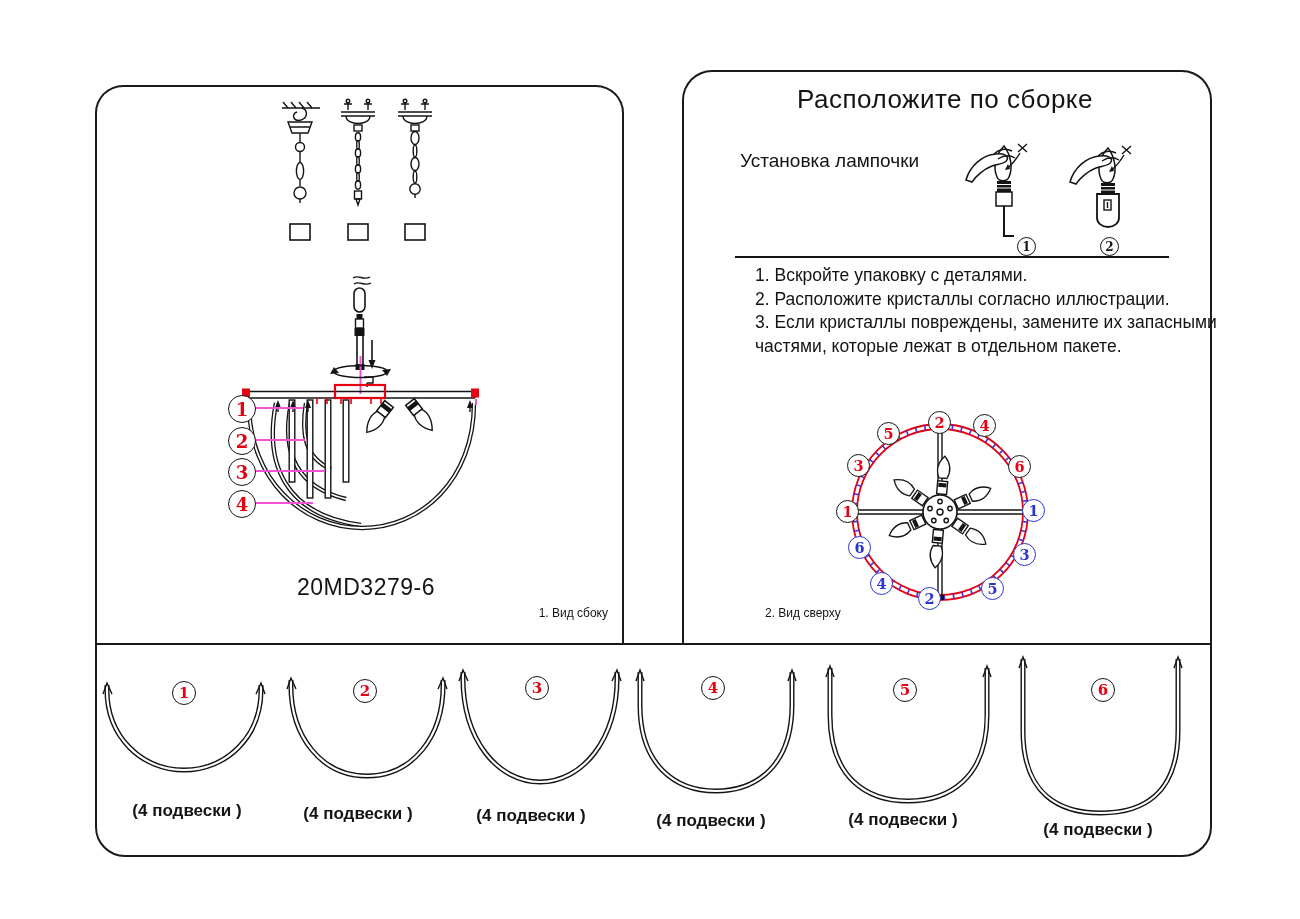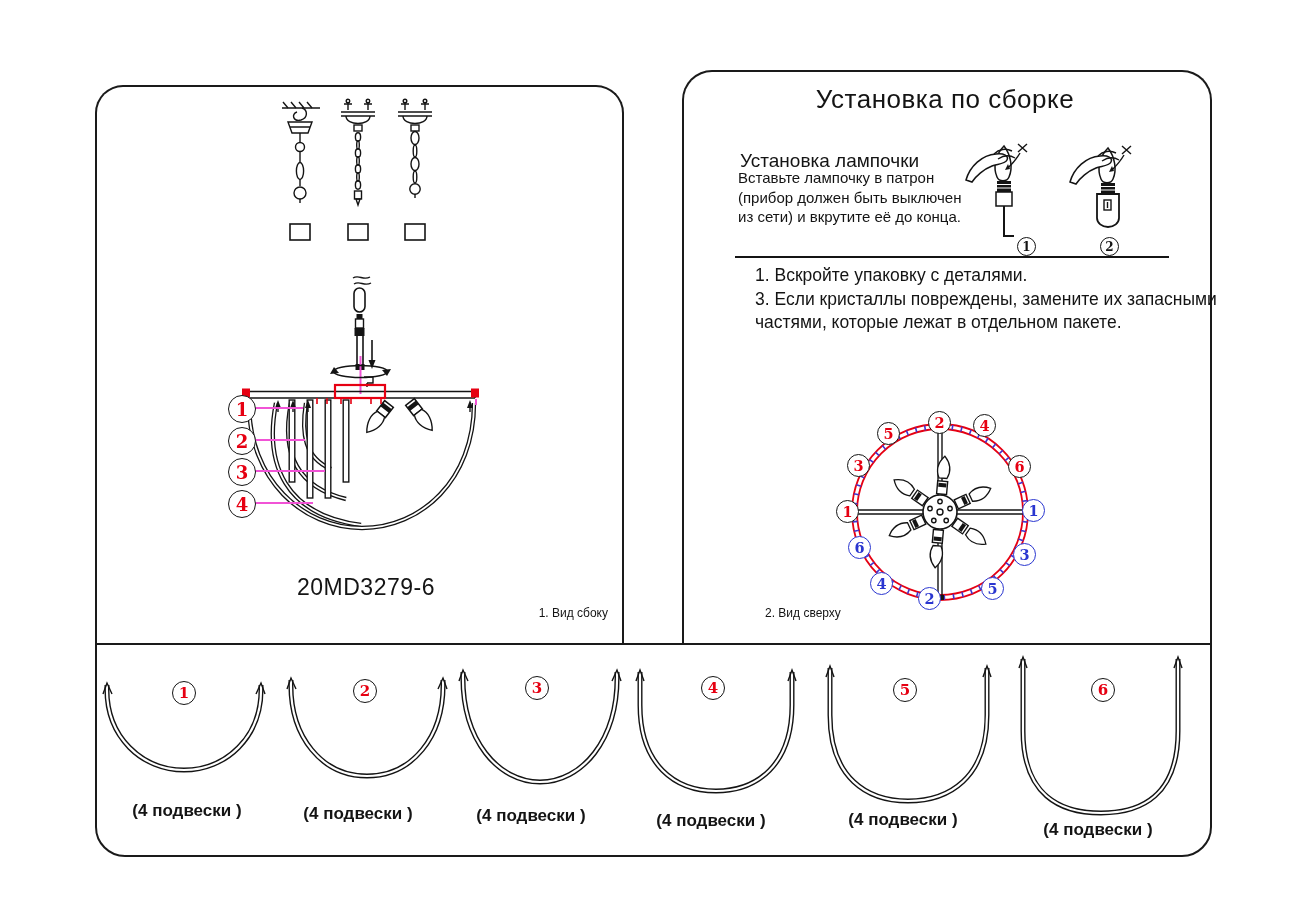--- a/index.html
+++ b/index.html
@@ -155,23 +155,22 @@
   </svg>
 
   <span class="badge red b26" style="left:228px;top:395px;">1</span>
   <span class="badge red b26" style="left:228px;top:427px;">2</span>
   <span class="badge red b26" style="left:228px;top:458px;">3</span>
   <span class="badge red b26" style="left:228px;top:490px;">4</span>
 
   <div class="abs model" style="left:297px;top:574px;text-align:right;">20MD3279-6</div>
   <div class="abs caption" style="left:430px;top:606px;width:178px;text-align:right;">1. Вид сбоку</div>
 
-  <div class="abs title" style="left:682px;top:84px;width:526px;">Установка по сборке</div>
+  <div class="abs title" style="left:682px;top:84px;width:526px;">Расположите по сборке</div>
   <div class="abs h2" style="left:740px;top:136px;">Установка лампочки</div>
-  <div class="abs body-text" style="left:738px;top:168px;width:228px;">Вставьте лампочку в патрон (прибор должен быть выключен из сети) и вкрутите её до конца.</div>
 
   <svg class="abs" style="left:956px;top:142px;" width="212" height="112" viewBox="0 0 212 112">
     <g>
       <path class="k14" d="M62,2 l9,8 M71,2 l-9,8"></path>
       <path d="M48,4 C55,13 57,26 53,35 C51,40 43,40 41,35 C37,26 39,13 48,4 Z" fill="#fff" stroke="#141414" stroke-width="1.5"></path>
       <path class="k14" d="M64,11 C60,18 56,22 52,26"></path>
       <polygon points="54,27 49,28 52,22" fill="#141414"></polygon>
       <path d="M10,38 C14,24 26,13 40,12 C48,11 53,14 51,18 C49,22 41,22 36,24 C28,27 20,34 16,40 Z" fill="#fff" stroke="#141414" stroke-width="1.5"></path>
       <path class="k14" d="M38,12 C43,7 50,6 56,9 M42,17 C48,13 54,13 59,16"></path>
       <rect x="41" y="39" width="14" height="11" fill="#141414"></rect>
@@ -192,20 +191,21 @@
       <rect class="k14" x="44" y="56" width="7" height="10"></rect>
       <path class="k14" d="M47.5,58 V64"></path>
     </g>
   </svg>
   <span class="badge black b17" style="left:1017px;top:237px;">1</span>
   <span class="badge black b17" style="left:1100px;top:237px;">2</span>
   <div class="abs hr-line" style="left:735px;top:256px;width:434px;"></div>
 
   <div class="abs steps" style="left:755px;top:264px;width:470px;">
     <div>1. Вскройте упаковку с деталями.</div>
+    <div>2. Расположите кристаллы согласно иллюстрации.</div>
     <div>3. Если кристаллы повреждены, замените их запасными частями, которые лежат в отдельном пакете.</div>
   </div>
 
   <svg class="abs" style="left:826px;top:400px;" width="228" height="212" viewBox="0 0 228 212">
     <circle class="red-s" cx="114" cy="112" r="88" stroke-width="1.8"></circle>
     <circle class="red-s" cx="114" cy="112" r="83" stroke-width="1.8"></circle>
     <circle cx="114" cy="112" r="85.5" fill="none" stroke="#4433cc" stroke-width="5" stroke-dasharray="1.6 7.6"></circle>
     <path class="k14" d="M112,24 V200 M116,24 V200 M26,110 H202 M26,114 H202"></path>
     <rect x="110" y="22" width="8" height="5" fill="#141414"></rect>
     <rect x="110" y="195" width="8" height="5" fill="#141414"></rect>

